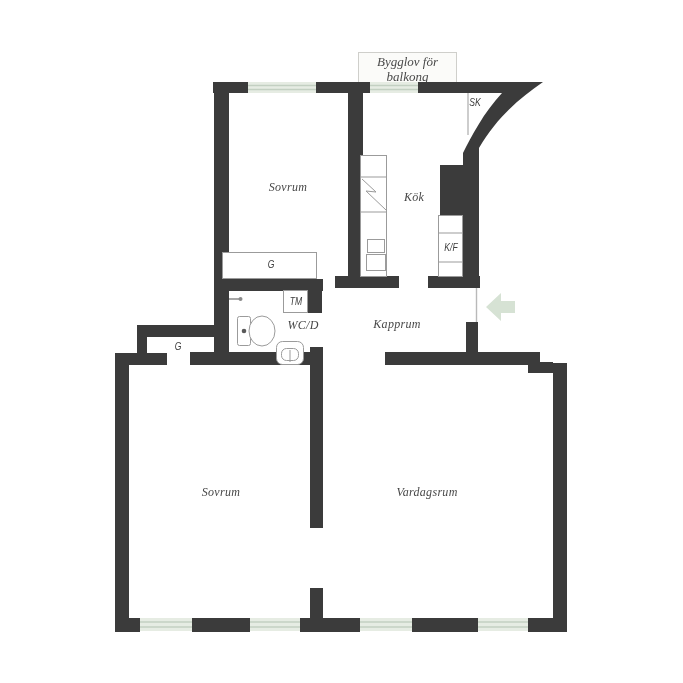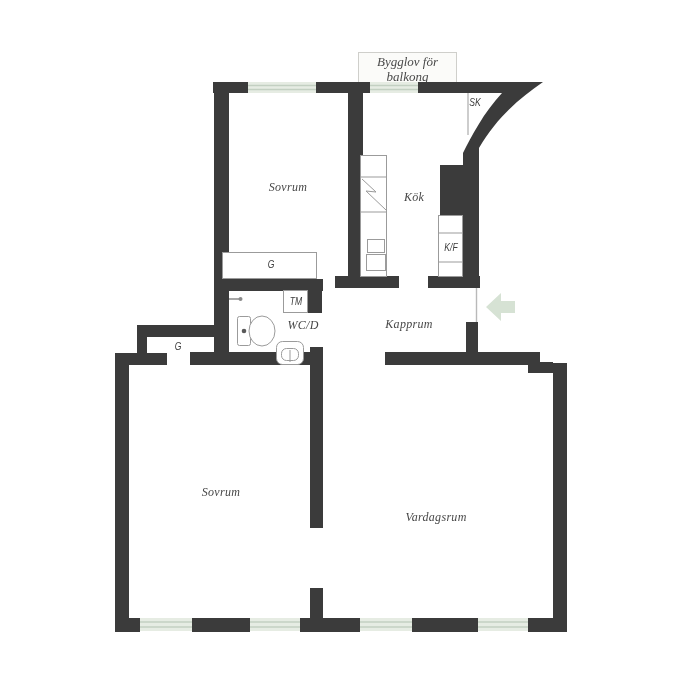--- a/index.html
+++ b/index.html
@@ -144,24 +144,24 @@
       <circle cx="240.5" cy="299" r="2" fill="#8a8a8a"></circle>
     </g>
 
     <line class="thindoor" x1="476.5" y1="288" x2="476.5" y2="322"></line>
 
     <polygon class="arrow" points="486,307 501,293 501,301 515,301 515,313 501,313 501,321"></polygon>
   </svg>
 
   <div class="lbl" style="left:288px;top:187px;">Sovrum</div>
   <div class="lbl" style="left:414px;top:186px;margin-top:11px;">Kök</div>
-  <div class="lbl" style="left:397px;top:324px;margin-left:12px;">Kapprum</div>
+  <div class="lbl" style="left:397px;top:324px;">Kapprum</div>
   <div class="lbl" style="left:303px;top:325px;">WC/D</div>
   <div class="lbl" style="left:221px;top:492px;">Sovrum</div>
-  <div class="lbl" style="left:436px;top:492px;margin-top:25px;">Vardagsrum</div>
+  <div class="lbl" style="left:427px;top:492px;">Vardagsrum</div>
 
   <div class="lbl sm" style="left:475px;top:102px;">SK</div>
   <div class="lbl sm" style="left:451px;top:247px;">K/F</div>
   <div class="lbl sm" style="left:296px;top:301px;">TM</div>
   <div class="lbl sm" style="left:271px;top:264px;">G</div>
   <div class="lbl sm" style="left:178px;top:346px;">G</div>
 
 </div>
 
 </body></html>

